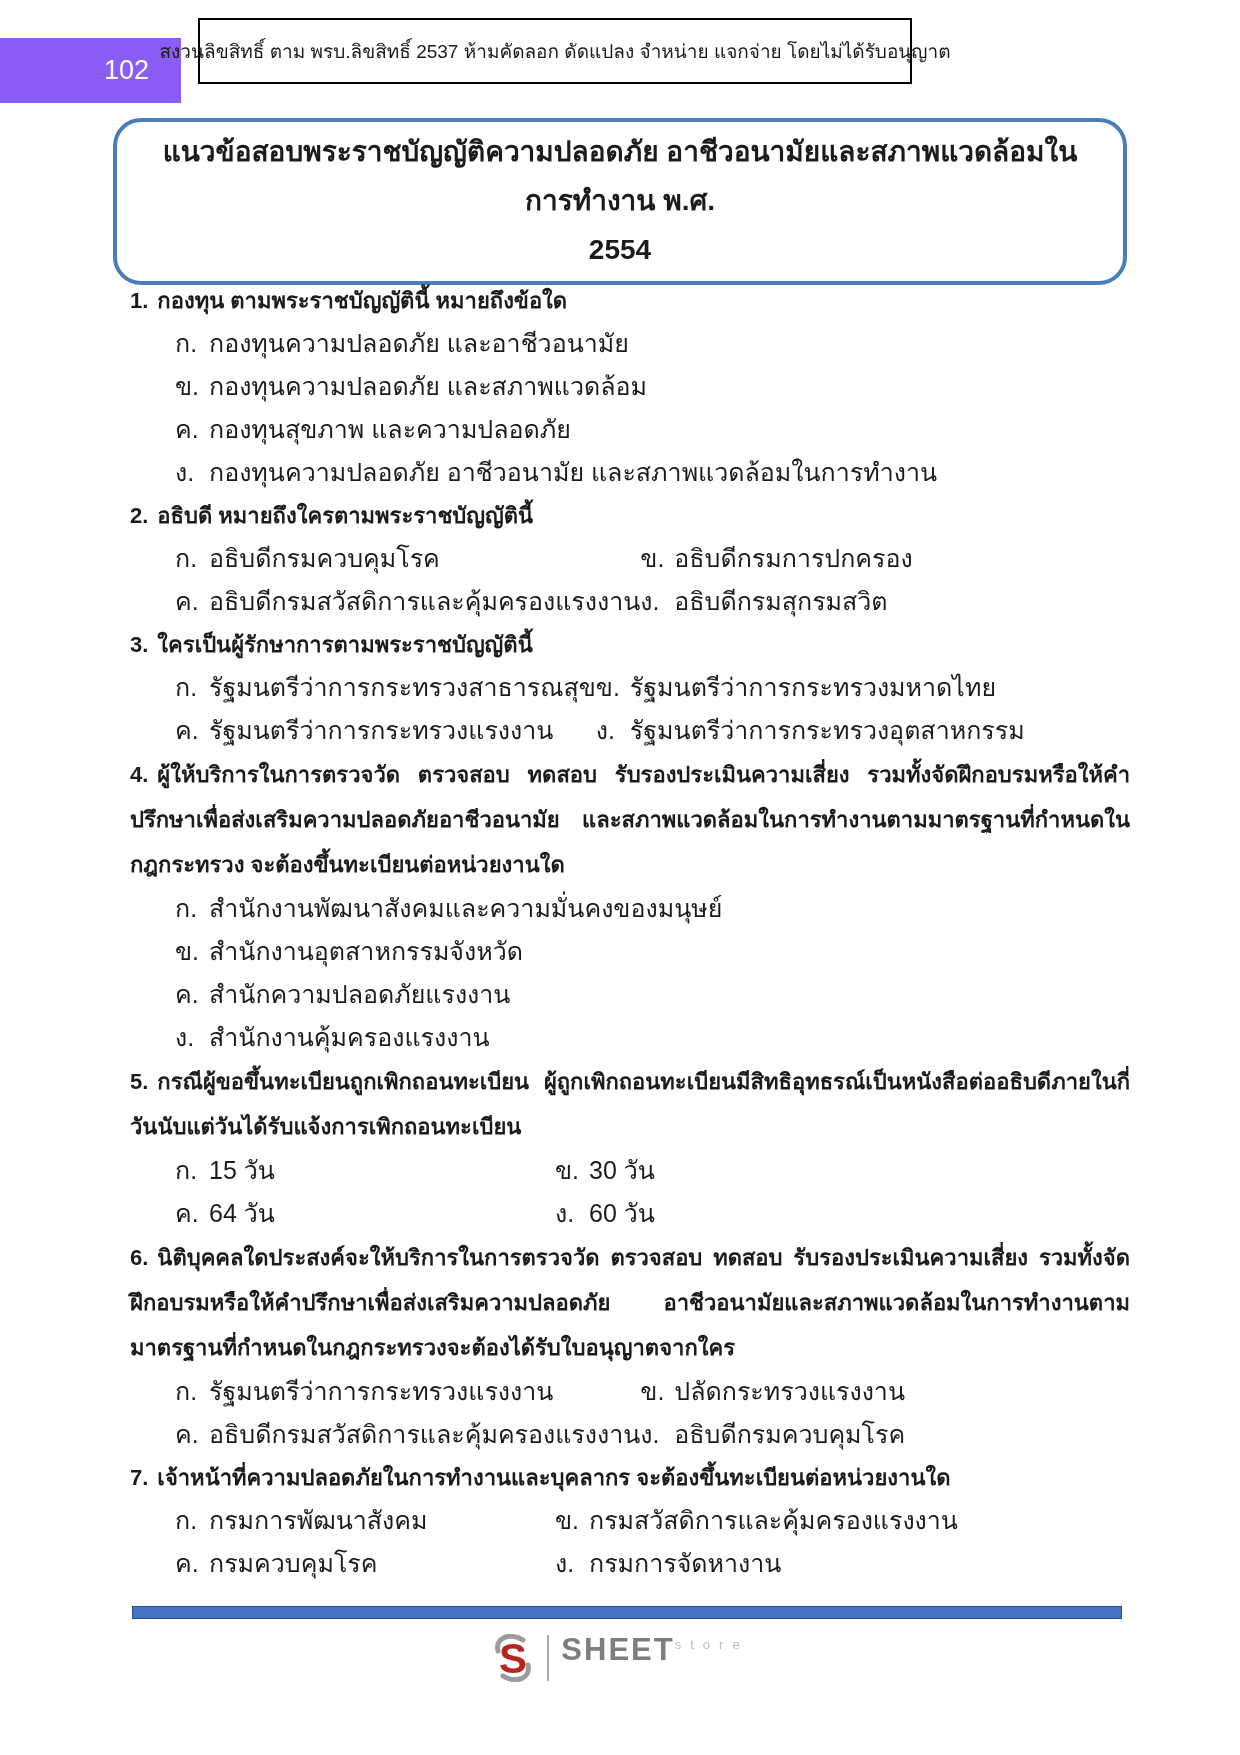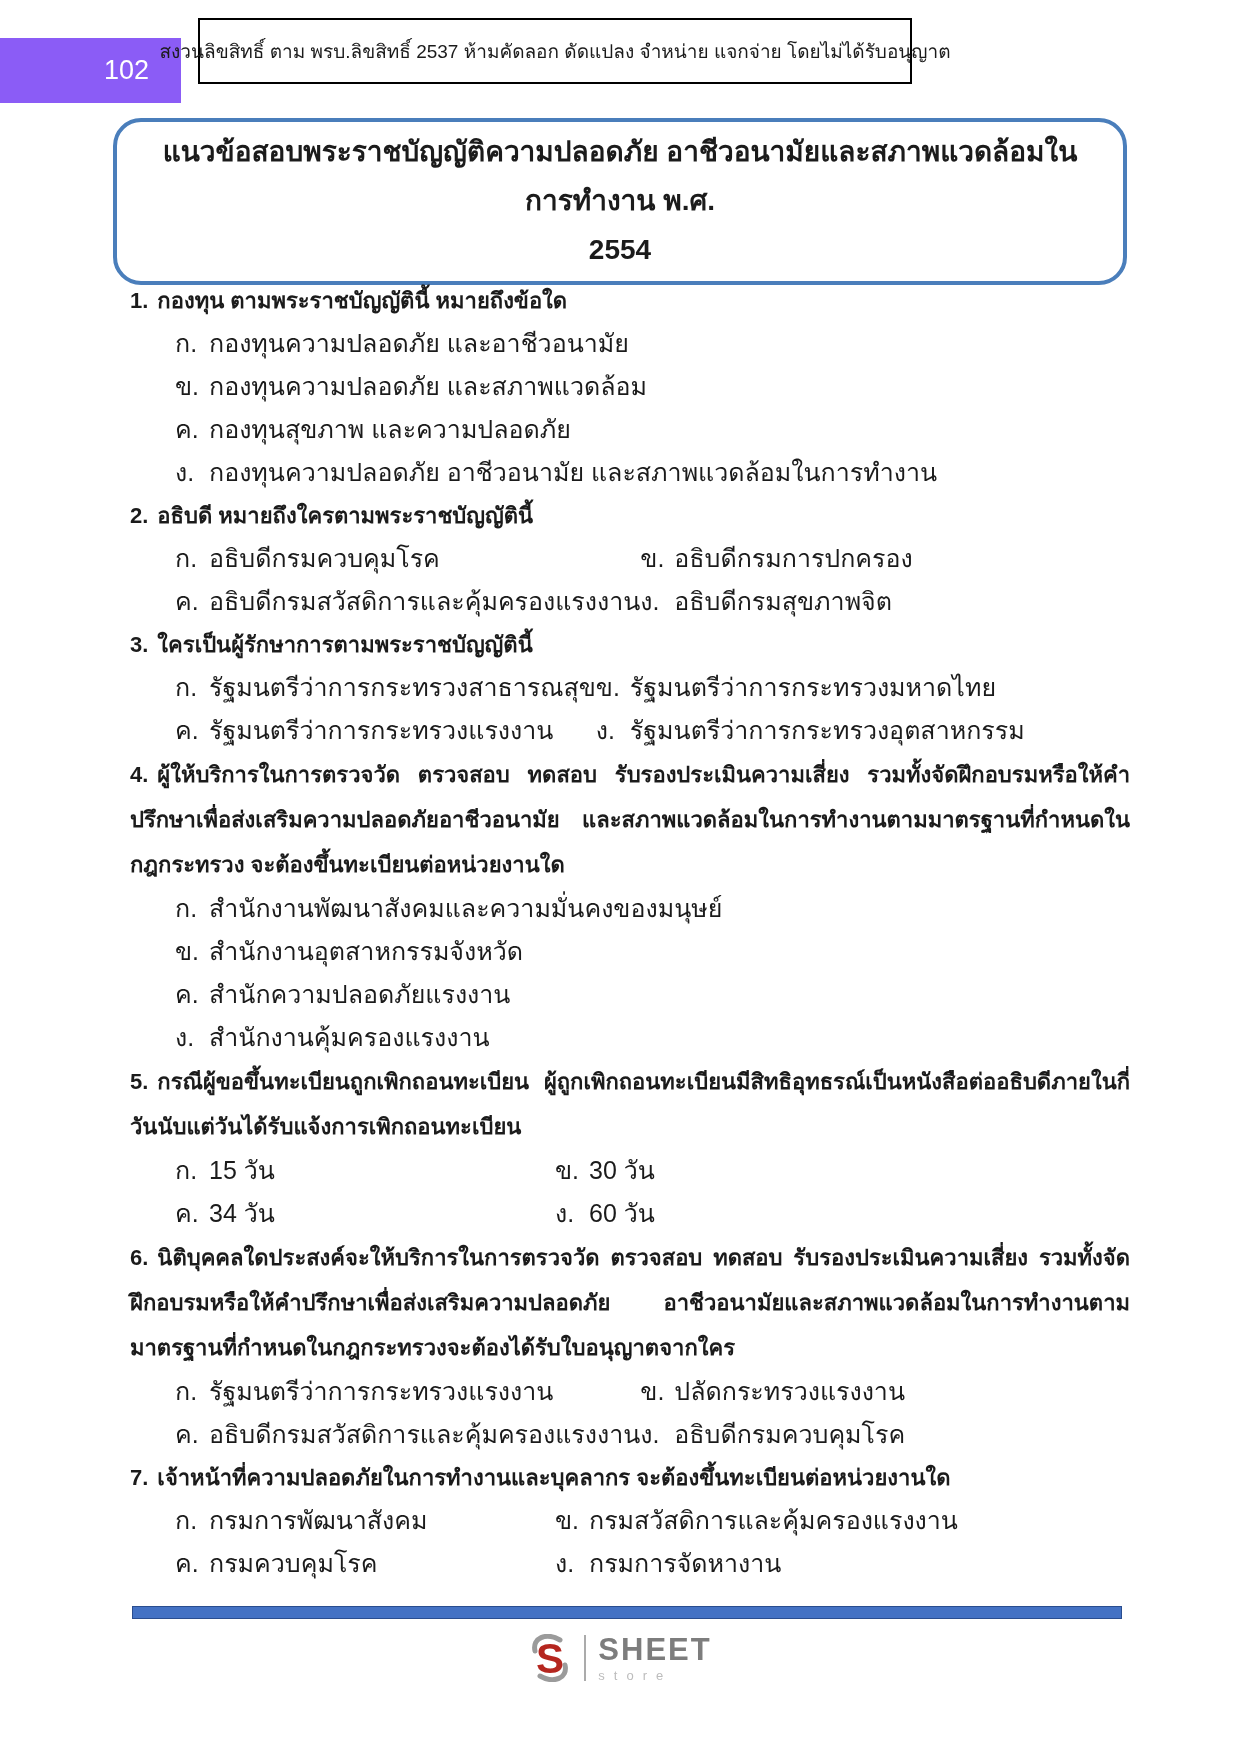--- a/index.html
+++ b/index.html
@@ -37,21 +37,21 @@
   .divider-bar{
     position:absolute;left:132px;top:1606px;width:990px;height:13px;
     background:var(--divider,#4472c4);border:1px solid #2a4d8f;box-sizing:border-box;
   }
   .logo{
     position:absolute;left:0;top:1634px;width:100%;
     display:flex;justify-content:center;align-items:flex-start;gap:12px;
   }
   .logo-icon svg{width:44px;height:48px;display:block;}
   .logo-sep{width:2px;height:46px;background:#ababab;margin-top:1px;}
-  .logo-text{display:flex;flex-direction:column;}
+  .logo-text{display:flex;flex-direction:row;}
   .brand{font-size:31px;font-weight:700;color:#7d7d7d;letter-spacing:2px;line-height:31px;}
   .brand-sub{font-size:13px;color:#bcbcbc;letter-spacing:9px;margin-top:3px;}
 </style>
 </head>
 <body>
 
 <div class="page">
 
   <div class="page-number-box">
     <span>102</span>
@@ -77,21 +77,21 @@
         <div class="choice"><span class="c-label">ง.</span><span>กองทุนความปลอดภัย อาชีวอนามัย และสภาพแวดล้อมในการทำงาน</span></div>
       </div>
     </section>
 
     <section>
       <p class="stem"><span class="q-num">2.</span><span>อธิบดี หมายถึงใครตามพระราชบัญญัตินี้</span></p>
       <div class="choices grid">
         <div class="choice"><span class="c-label">ก.</span><span>อธิบดีกรมควบคุมโรค</span></div>
         <div class="choice"><span class="c-label">ข.</span><span>อธิบดีกรมการปกครอง</span></div>
         <div class="choice"><span class="c-label">ค.</span><span>อธิบดีกรมสวัสดิการและคุ้มครองแรงงาน</span></div>
-        <div class="choice"><span class="c-label">ง.</span><span>อธิบดีกรมสุขภาพจิต</span></div>
+        <div class="choice"><span class="c-label">ง.</span><span>อธิบดีกรมสุกรมสวิต</span></div>
       </div>
     </section>
 
     <section>
       <p class="stem"><span class="q-num">3.</span><span>ใครเป็นผู้รักษาการตามพระราชบัญญัตินี้</span></p>
       <div class="choices grid">
         <div class="choice"><span class="c-label">ก.</span><span>รัฐมนตรีว่าการกระทรวงสาธารณสุข</span></div>
         <div class="choice"><span class="c-label">ข.</span><span>รัฐมนตรีว่าการกระทรวงมหาดไทย</span></div>
         <div class="choice"><span class="c-label">ค.</span><span>รัฐมนตรีว่าการกระทรวงแรงงาน</span></div>
         <div class="choice"><span class="c-label">ง.</span><span>รัฐมนตรีว่าการกระทรวงอุตสาหกรรม</span></div>
@@ -106,21 +106,21 @@
         <div class="choice"><span class="c-label">ค.</span><span>สำนักความปลอดภัยแรงงาน</span></div>
         <div class="choice"><span class="c-label">ง.</span><span>สำนักงานคุ้มครองแรงงาน</span></div>
       </div>
     </section>
 
     <section>
       <p class="stem multi"><span class="q-num">5.</span><span>กรณีผู้ขอขึ้นทะเบียนถูกเพิกถอนทะเบียน ผู้ถูกเพิกถอนทะเบียนมีสิทธิอุทธรณ์เป็นหนังสือต่ออธิบดีภายในกี่วันนับแต่วันได้รับแจ้งการเพิกถอนทะเบียน</span></p>
       <div class="choices grid">
         <div class="choice"><span class="c-label">ก.</span><span>15 วัน</span></div>
         <div class="choice"><span class="c-label">ข.</span><span>30 วัน</span></div>
-        <div class="choice"><span class="c-label">ค.</span><span>34 วัน</span></div>
+        <div class="choice"><span class="c-label">ค.</span><span>64 วัน</span></div>
         <div class="choice"><span class="c-label">ง.</span><span>60 วัน</span></div>
       </div>
     </section>
 
     <section>
       <p class="stem multi"><span class="q-num">6.</span><span>นิติบุคคลใดประสงค์จะให้บริการในการตรวจวัด ตรวจสอบ ทดสอบ รับรองประเมินความเสี่ยง รวมทั้งจัดฝึกอบรมหรือให้คำปรึกษาเพื่อส่งเสริมความปลอดภัย อาชีวอนามัยและสภาพแวดล้อมในการทำงานตามมาตรฐานที่กำหนดในกฎกระทรวงจะต้องได้รับใบอนุญาตจากใคร</span></p>
       <div class="choices grid">
         <div class="choice"><span class="c-label">ก.</span><span>รัฐมนตรีว่าการกระทรวงแรงงาน</span></div>
         <div class="choice"><span class="c-label">ข.</span><span>ปลัดกระทรวงแรงงาน</span></div>
         <div class="choice"><span class="c-label">ค.</span><span>อธิบดีกรมสวัสดิการและคุ้มครองแรงงาน</span></div>

